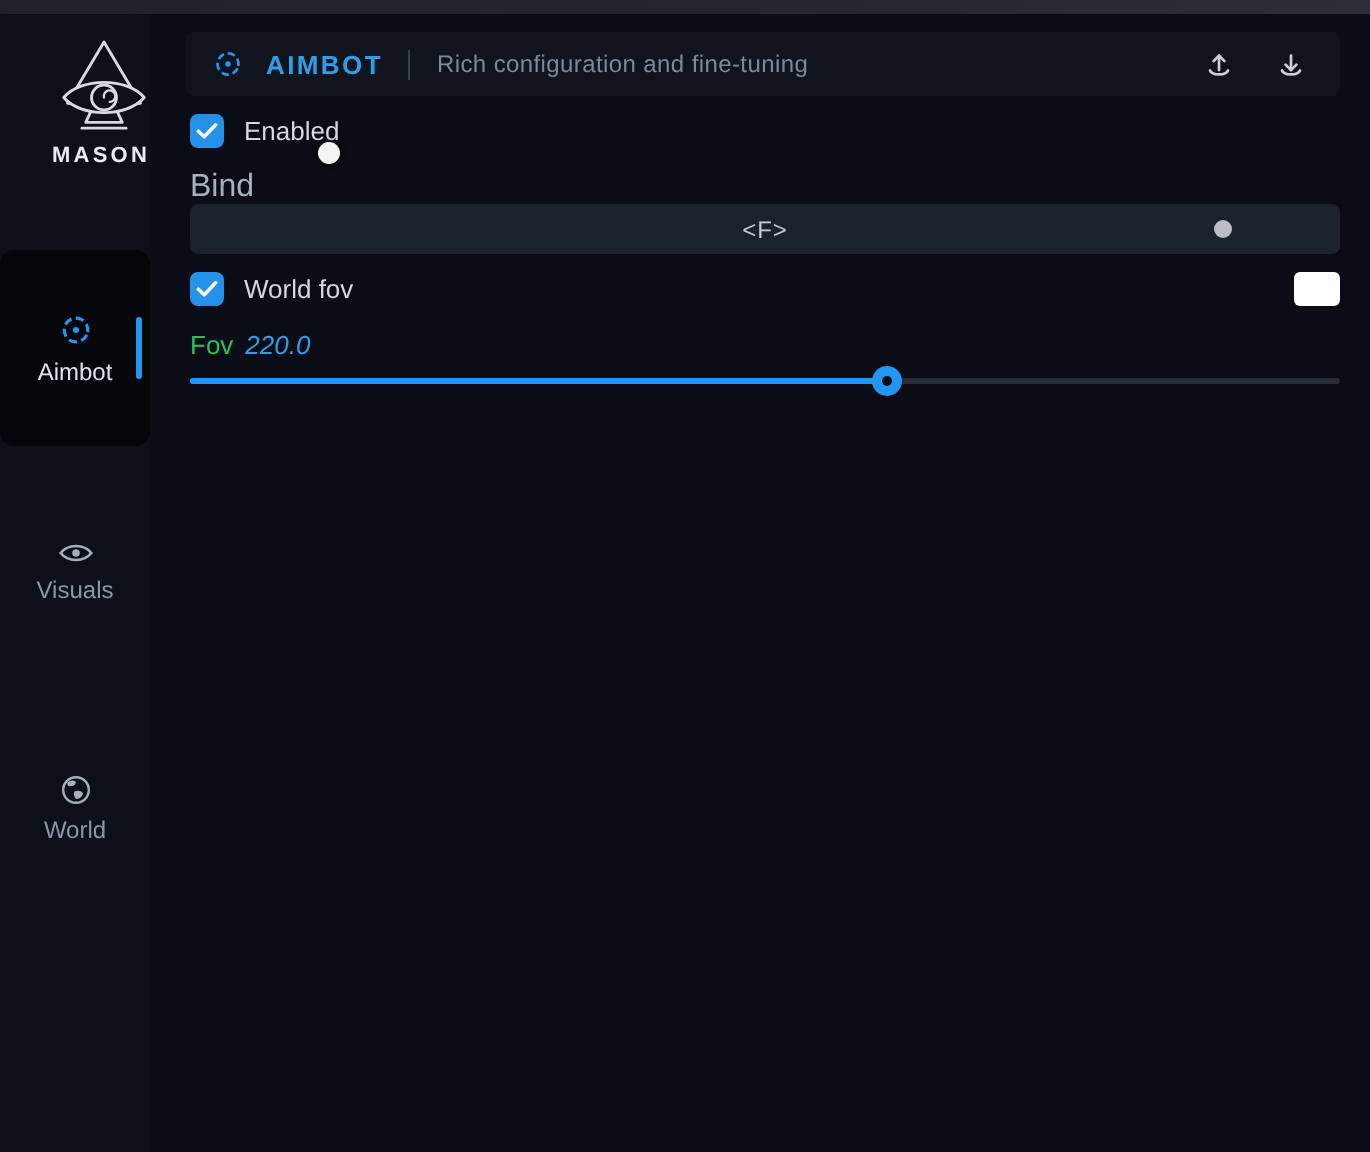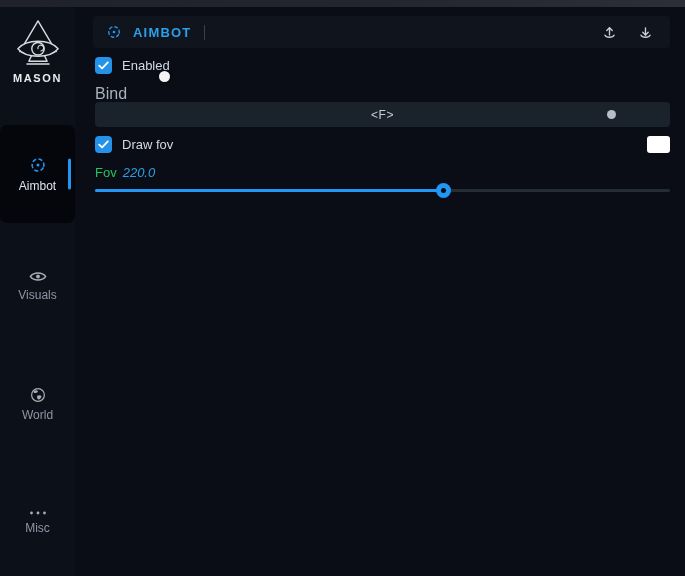--- a/index.html
+++ b/index.html
@@ -14,21 +14,21 @@
     position:absolute; left:0; top:0; width:685px; height:7px;
     background:linear-gradient(90deg,#1f222a 0%, #23262e 55%, #2c2f37 100%);
   }
   
   .sidebar {
     position:absolute; left:0; top:7px; width:75px; height:569px;
     background:#0c1019;
   }
   .logo-block {
     position:absolute; left:0; top:12px; width:75px;
-    display:flex; flex-direction:column; align-items:center; gap:5px;
+    display:flex; flex-direction:column; align-items:flex-end; gap:5px;
   }
   .logo-block svg { display:block; }
   .logo-label {
     font-size:11px; font-weight:bold; letter-spacing:1.6px; color:#e9ebef;
   }
   .nav-item {
     position:absolute; left:0; width:75px;
     display:flex; flex-direction:column; align-items:center; justify-content:center;
     gap:5px; cursor:pointer; color:#8d96a5;
   }
@@ -179,41 +179,32 @@
     <div class="nav-item" id="nav-visuals">
       <span class="nav-icon">
         <svg width="18" height="13" viewBox="0 0 20 14" fill="none" stroke="currentColor" stroke-width="1.5">
           <path d="M1.5 7 C5.5 1.8, 14.5 1.8, 18.5 7 C14.5 12.2, 5.5 12.2, 1.5 7 Z"></path>
           <circle cx="10" cy="7" r="2.1" fill="currentColor" stroke="none"></circle>
         </svg>
       </span>
       <span class="nav-label">Visuals</span>
     </div>
 
-    <div class="nav-item" id="nav-misc">
-      <span class="nav-icon">
-        <svg width="18" height="6" viewBox="0 0 18 6" fill="currentColor">
-          <circle cx="2.5" cy="3" r="1.4"></circle>
-            <circle cx="9" cy="3" r="1.4"></circle>
-            <circle cx="15.5" cy="3" r="1.4"></circle>
-        </svg>
-      </span>
-      <span class="nav-label">Misc</span>
-    </div>
   </div>
 
   <div class="header-bar">
     <span class="header-crosshair">
       <svg width="16" height="16" viewBox="0 0 20 20" fill="none" stroke="currentColor" stroke-width="1.7">
         <circle cx="10" cy="10" r="6.6" stroke-dasharray="4.6 2.4" transform="rotate(24 10 10)"></circle>
         <circle cx="10" cy="10" r="1.7" fill="currentColor" stroke="none"></circle>
       </svg>
     </span>
     <span class="header-title">AIMBOT</span>
     <span class="header-divider"></span>
+    <span class="header-subtitle">Rich configuration and fine-tuning</span>
     <span class="header-spacer"></span>
     <span class="icon-btn">
       <span>
         <svg width="17" height="17" viewBox="0 0 20 20" fill="none" stroke="currentColor" stroke-width="1.6" stroke-linecap="round" stroke-linejoin="round">
           <path d="M10 13 V4.5"></path>
             <path d="M6.8 7.7 L10 4.5 L13.2 7.7"></path>
           <path d="M4.7 13.2 c1.2 3.1, 9.4 3.1, 10.6 0"></path>
         </svg>
       </span>
     </span>
@@ -248,21 +239,21 @@
   </div>
 
   <div class="checkbox-row" id="row-drawfov">
     <span class="checkbox">
       <span>
         <svg width="11" height="9" viewBox="0 0 11 9" fill="none" stroke="#fff" stroke-width="1.8" stroke-linecap="round" stroke-linejoin="round">
           <polyline points="1.2,4.6 4.1,7.4 9.8,1.4"></polyline>
         </svg>
       </span>
     </span>
-    <span class="checkbox-label">Draw fov</span>
+    <span class="checkbox-label">World fov</span>
   </div>
 
   <div class="color-swatch" style="background: rgb(255, 255, 255);"></div>
 
   <div class="fov-label-row">
     <span class="fov-name">Fov</span>
     <span class="fov-value">220.0</span>
   </div>
 
   <div class="slider">

